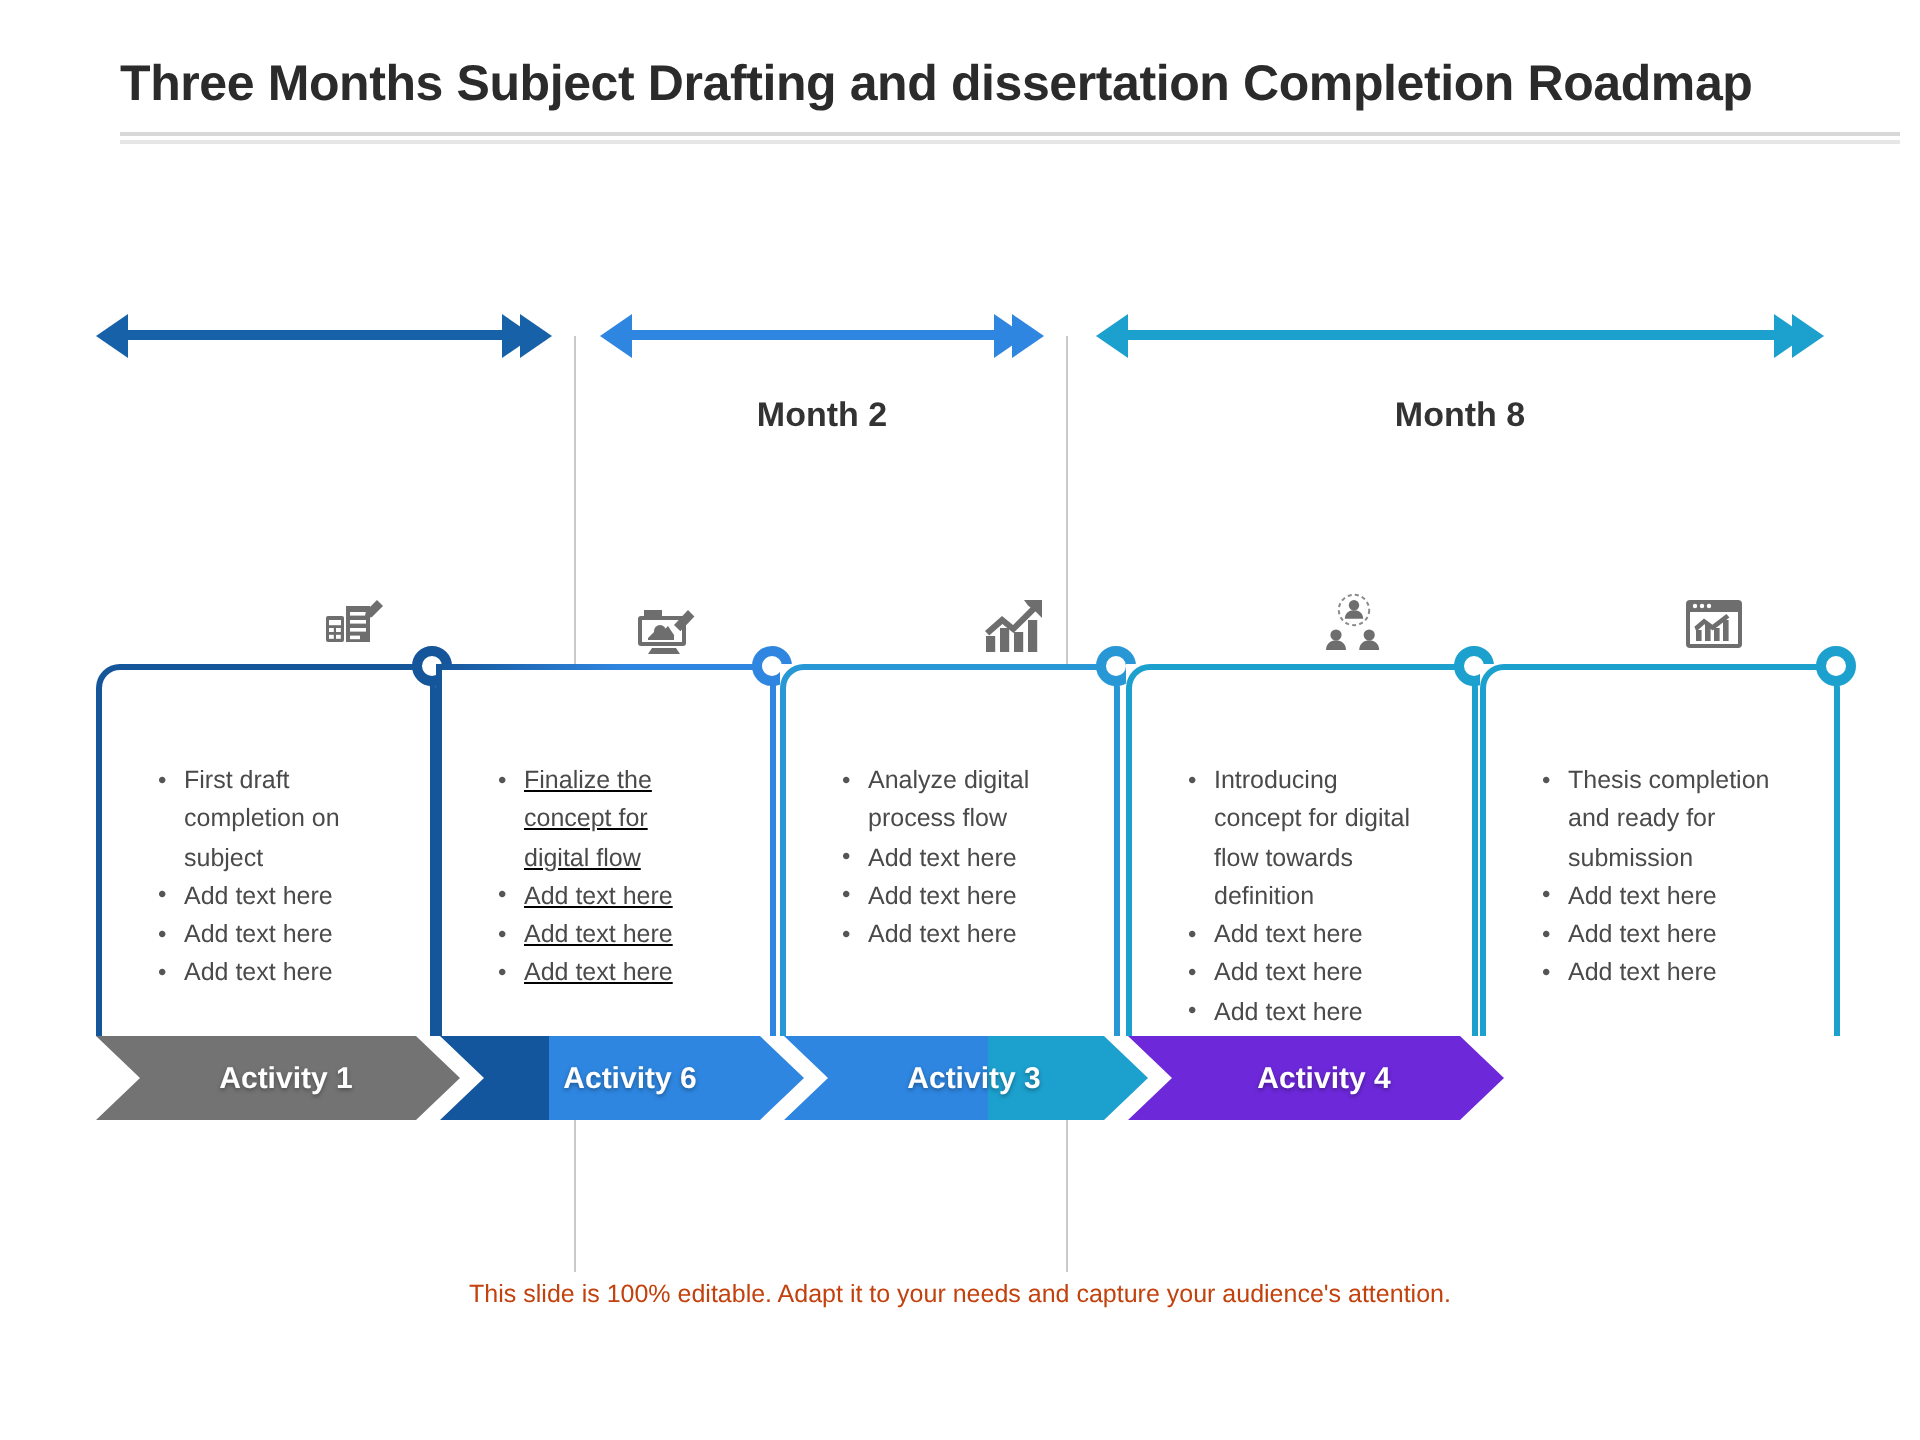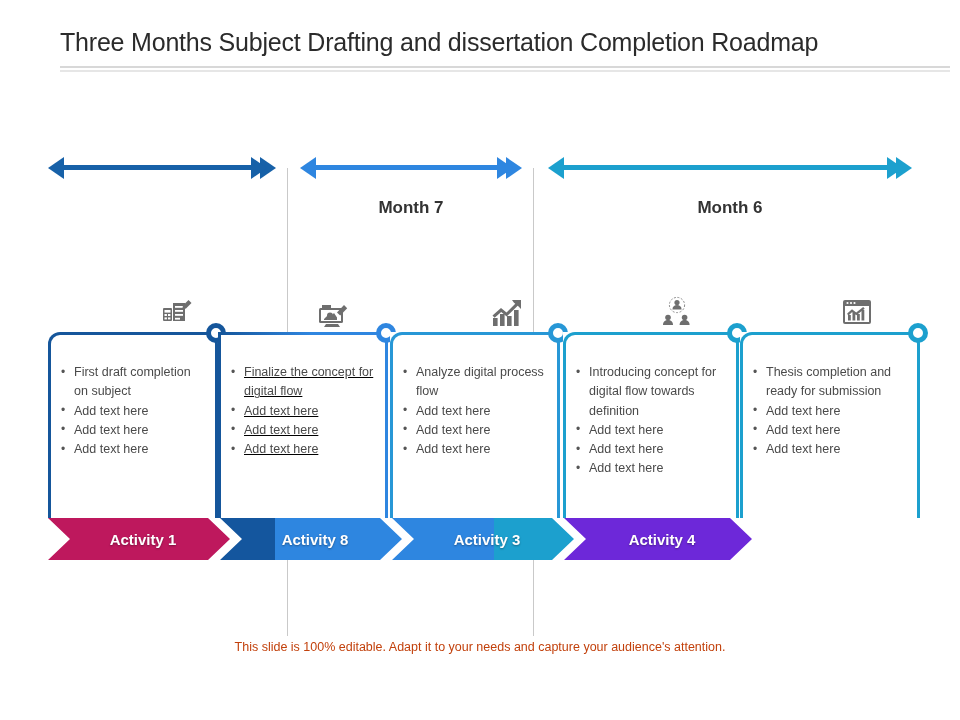--- a/index.html
+++ b/index.html
@@ -9,21 +9,21 @@
     font-family:"Liberation Sans", sans-serif;
     -webkit-font-smoothing:antialiased;
     overflow:hidden;
     position:relative;
   }
   .slide{position:absolute;inset:0;}
 
   
   .title{
     position:absolute;left:60px;top:28px;width:860px;
-    font-size:25px;font-weight:400;color:#2b2b2b;
+    font-size:25px;font-weight:700;color:#2b2b2b;
     letter-spacing:-0.2px;white-space:nowrap;
   }
   .rule{position:absolute;left:60px;width:890px;background:#d8d8d8;height:2px;}
   .rule.r1{top:66px;}
   .rule.r2{top:70px;height:2px;background:#e6e6e6;}
 
   
   .months{position:absolute;left:0;top:150px;width:960px;height:90px;}
   .month-block{position:absolute;top:0;}
   .arrow-row{position:relative;height:34px;}
@@ -56,21 +56,21 @@
     position:relative;
     height:186px;
     border-style:solid;
     border-width:3px;
     border-radius:12px 12px 0 0;
     border-bottom:none;
     box-sizing:border-box;
     background:#fff;
     padding:28px 8px 6px 6px;
   }
-  .bullets{list-style:none;margin:0;padding:0;}
+  .bullets{list-style:none;margin:18px;padding:0;}
   .bullets li{
     position:relative;
     padding-left:17px;
     font-size:12.5px;
     line-height:19.3px;
     color:#4a4a4a;
   }
   .bullets li:before{
     content:"\2022";
     position:absolute;left:4px;top:-0.5px;
@@ -129,31 +129,31 @@
       </div>
     </div>
 
     <div class="month-block" id="m1" style="left:300px;width:222px;">
       <div class="arrow-row">
         <div class="arrow-line" style="background: rgb(46, 134, 224);"></div>
         <div class="arrow-head left" style="border-right-color: rgb(46, 134, 224);"></div>
         <div class="arrow-head right" style="border-left-color: rgb(46, 134, 224);"></div>
         <div class="arrow-head right2" style="border-left-color: rgb(46, 134, 224);"></div>
       </div>
-      <div class="month-label">Month 7</div>
+      <div class="month-label">Month 2</div>
     </div>
 
     <div class="month-block" id="m2" style="left:548px;width:364px;">
       <div class="arrow-row">
         <div class="arrow-line" style="background: rgb(28, 160, 206);"></div>
         <div class="arrow-head left" style="border-right-color: rgb(28, 160, 206);"></div>
         <div class="arrow-head right" style="border-left-color: rgb(28, 160, 206);"></div>
         <div class="arrow-head right2" style="border-left-color: rgb(28, 160, 206);"></div>
       </div>
-      <div class="month-label">Month 6</div>
+      <div class="month-label">Month 8</div>
     </div>
   </div>
 
   <div class="icon-wrap" style="left:157px;top:296px;">
     <svg viewBox="0 0 32 32" fill="#6E6E6E">
       <rect x="2" y="12" width="9" height="13" rx="1"></rect>
       <rect x="3.5" y="14" width="6" height="2.6" fill="#fff"></rect>
       <rect x="3.5" y="18" width="2.4" height="2" fill="#fff"></rect>
       <rect x="7" y="18" width="2.4" height="2" fill="#fff"></rect>
       <rect x="3.5" y="21.4" width="2.4" height="2" fill="#fff"></rect>
@@ -270,25 +270,25 @@
       <div class="marker" style="border-color:#1CA0CE"></div>
       <ul class="bullets">
         <li>Thesis completion and ready for submission</li>
         <li>Add text here</li>
         <li>Add text here</li>
         <li>Add text here</li>
       </ul>
     </div>
   </div>
 
-  <div class="chev" style="left:48px;top:518px;width:182px;background:#be185d;">
+  <div class="chev" style="left:48px;top:518px;width:182px;background:#737373;">
     <span>Activity 1</span>
   </div>
   <div class="chev" style="left:220px;top:518px;width:182px;background:linear-gradient(90deg,#14569E 0%,#14569E 30%,#2E86E0 30%,#2E86E0 100%);">
-    <span>Activity 8</span>
+    <span>Activity 6</span>
   </div>
   <div class="chev" style="left:392px;top:518px;width:182px;background:linear-gradient(90deg,#2E86E0 0%,#2E86E0 56%,#1CA0CE 56%,#1CA0CE 100%);">
     <span>Activity 3</span>
   </div>
   <div class="chev" style="left:564px;top:518px;width:188px;background:#6d28d9;">
     <span>Activity 4</span>
   </div>
 
   <div class="footer">This slide is 100% editable. Adapt it to your needs and capture your audience's attention.</div>
 

